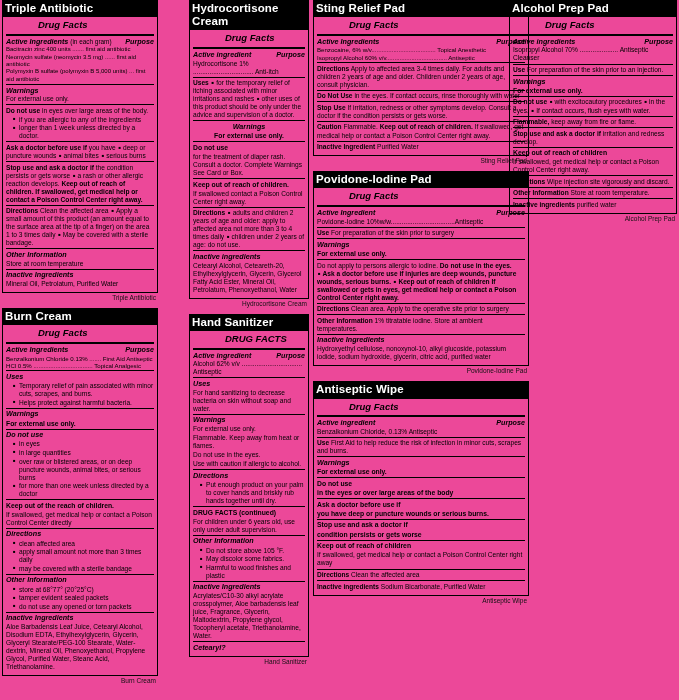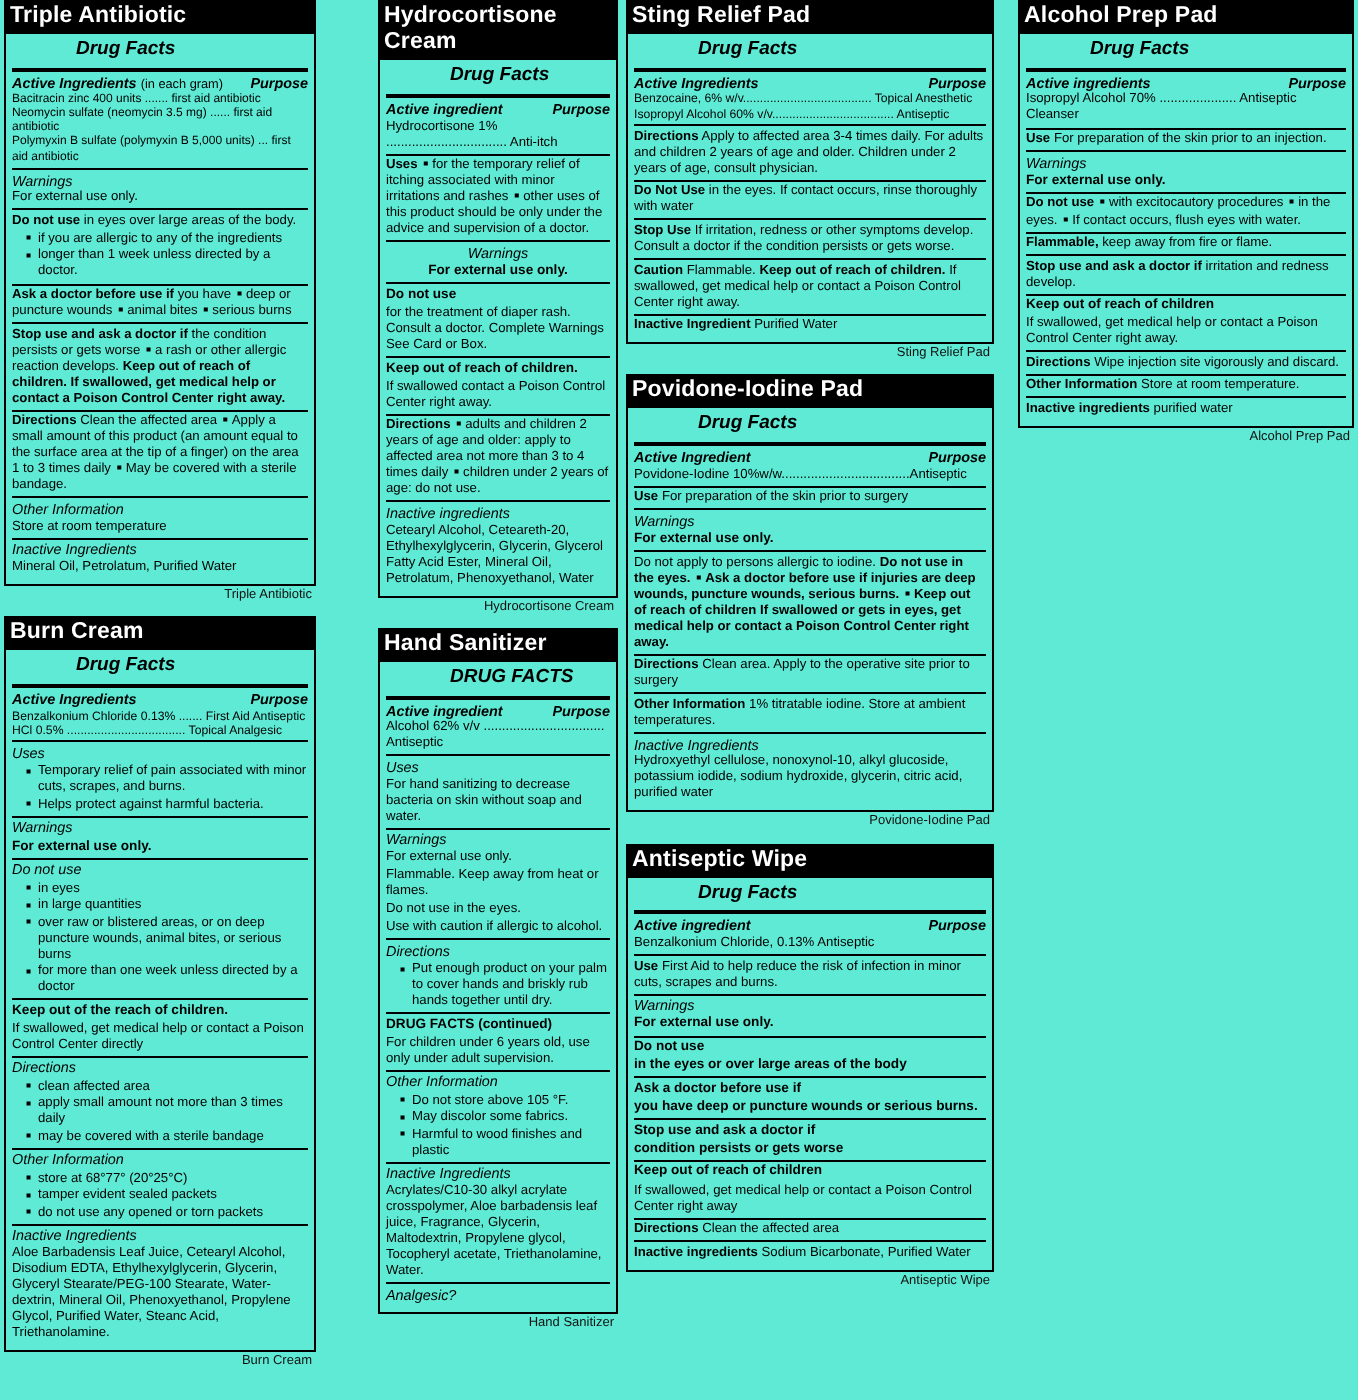--- a/index.html
+++ b/index.html
@@ -4,31 +4,31 @@
 <style>
   * { box-sizing: border-box; }
   html, body {
     margin: 0; padding: 0;
     background: #ffffff;
     font-family: "Liberation Sans", sans-serif;
   }
   #page {
     position: relative;
     width: 679px; height: 700px;
-    background: #5eead4;
+    background: #ec4899;
     overflow: hidden;
   }
   .col {
     position: absolute;
     top: 0;
   }
   
   .col1 { left: 2px;   width: 156px; }
   .col2 { left: 163px; width: 146px; padding-left: 26px; }
-  .col3 { left: 313px; width: 184px; }
+  .col3 { left: 313px; width: 216px; }
   .col4 { left: 509px; width: 168px; }
 
   .panel {
     margin-bottom: 4px;
   }
   .panel-title {
     background: #000;
     color: #fff;
     font-size: 11.5px;
     font-weight: bold;
@@ -57,21 +57,21 @@
     font-style: italic;
     padding: 1px 0 2px 0;
     line-height: 1.1;
     margin-left: 32px;
   }
   .rule-thick { border-top: 2.5px solid #000; margin: 1px 0 2px 0; }
   .rule-thin  { border-top: 1px solid #000;   margin: 1px 0 1.5px 0; }
 
   .hdr {
     font-size: 7.2px;
-    font-weight: normal;
+    font-weight: bold;
     font-style: italic;
     line-height: 1.15;
     margin: 1px 0 0.5px 0;
   }
   .hdr-row {
     display: flex;
     justify-content: space-between;
     align-items: baseline;
     font-size: 7.2px;
     font-weight: bold;
@@ -344,21 +344,21 @@
           <ul class="b">
             <li>Do not store above 105 °F.</li>
             <li>May discolor some fabrics.</li>
             <li>Harmful to wood finishes and plastic</li>
           </ul>
           <div class="rule-thin"></div>
 
           <div class="hdr">Inactive Ingredients</div>
           <div class="txt">Acrylates/C10-30 alkyl acrylate crosspolymer, Aloe barbadensis leaf juice, Fragrance, Glycerin, Maltodextrin, Propylene glycol, Tocopheryl acetate, Triethanolamine, Water.</div>
           <div class="rule-thin"></div>
-          <div class="hdr">Analgesic?</div>
+          <div class="hdr">Cetearyl?</div>
         </div>
       </div>
       <div class="caption">Hand Sanitizer</div>
     </div>
   </div>
 
   <div class="col col3">
 
     <div class="panel">
       <div class="panel-title">Sting Relief Pad</div>

